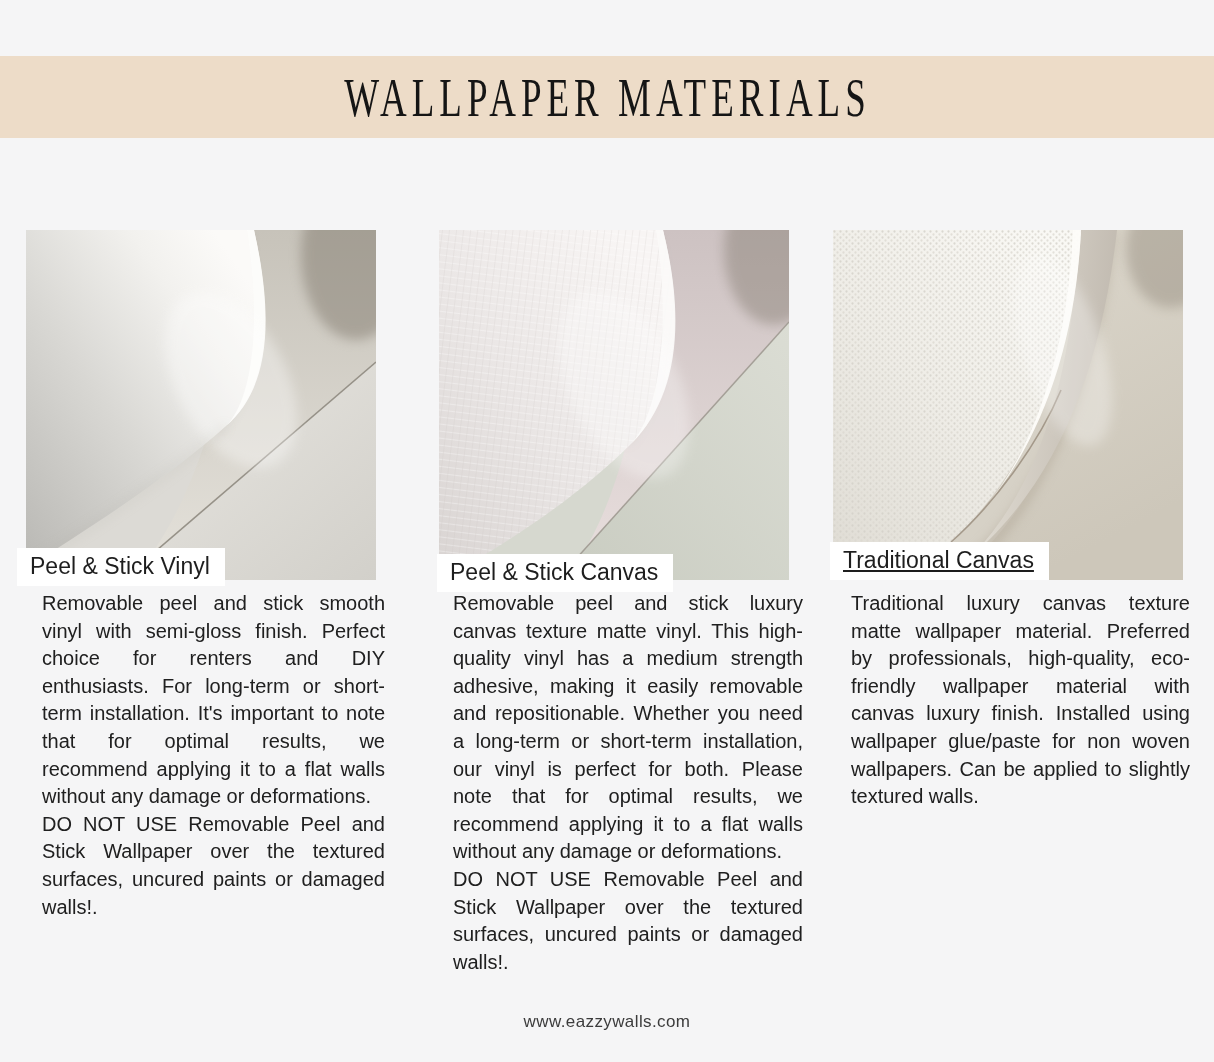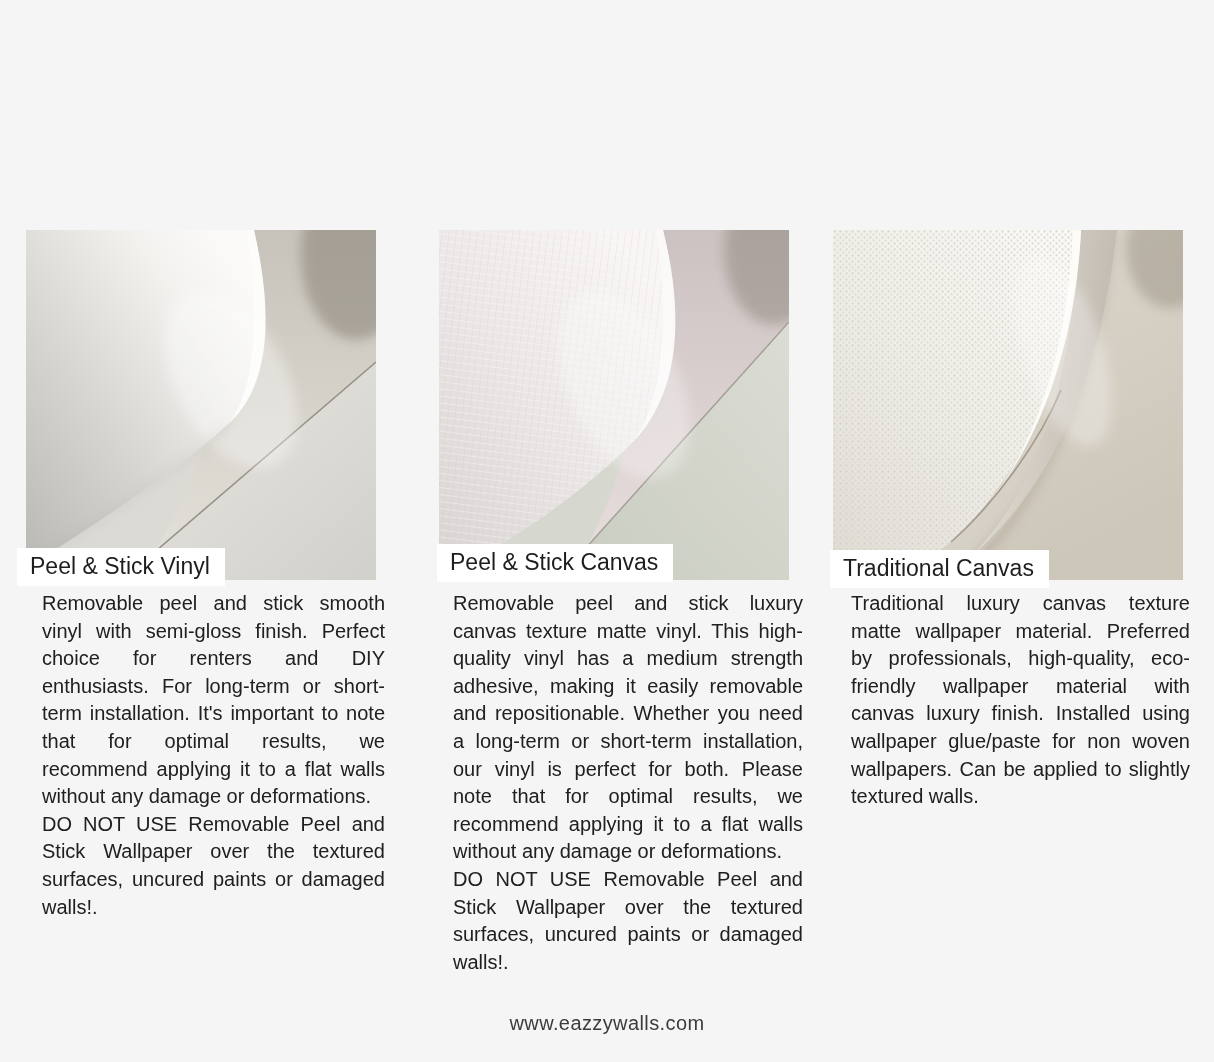--- a/index.html
+++ b/index.html
@@ -53,51 +53,54 @@
   .sample-label{
     position:absolute;z-index:3;
     background:var(--label-bg);
     padding:5px 15px 7px 13px;
     font-size:23px;
     line-height:26px;
     color:#1e1e1e;
     white-space:nowrap;
   }
   .card-1 .sample-label{left:3px;top:318px;text-align:center;}
-  .card-2 .sample-label{left:12px;top:314px;}
-  .card-3 .sample-label{left:7px;top:320px;}
+  .card-2 .sample-label{left:12px;top:324px;}
+  .card-3 .sample-label{left:7px;top:312px;text-decoration:underline;}
   .textblock{
     position:absolute;left:0;right:0;top:360px;margin-left:28px;
   }
   .desc,.warning{
     margin:0;
     font-size:20px;
     line-height:27.6px;
     text-align:justify;
     color:var(--text-color);
   }
   .warning{
     text-decoration-thickness:1.6px;
     text-underline-offset:4px;
   }
   .warning:empty{display:none;}
   
   .site-footer{
     position:absolute;left:0;top:1012px;width:100%;
     text-align:center;
-    font-size:20px;
+    font-size:17px;
     letter-spacing:0.4px;
     color:var(--footer-color);
   }
 </style>
 </head>
 <body>
 
 <div class="page">
 
+  <header class="band">
+    <h1 class="title">WALLPAPER MATERIALS</h1>
+  </header>
 
   <section class="card card-1">
     <div class="photo">
       <svg viewBox="0 0 350 350" xmlns="http://www.w3.org/2000/svg" aria-hidden="true">
         <defs>
           <linearGradient id="w1" x1="0" y1="0" x2="1" y2="1">
             <stop offset="0" stop-color="#e9e7e2"></stop>
               <stop offset="1" stop-color="#d2d0ca"></stop>
           </linearGradient>
           <linearGradient id="s1" x1="0" y1="0" x2="0" y2="1">

